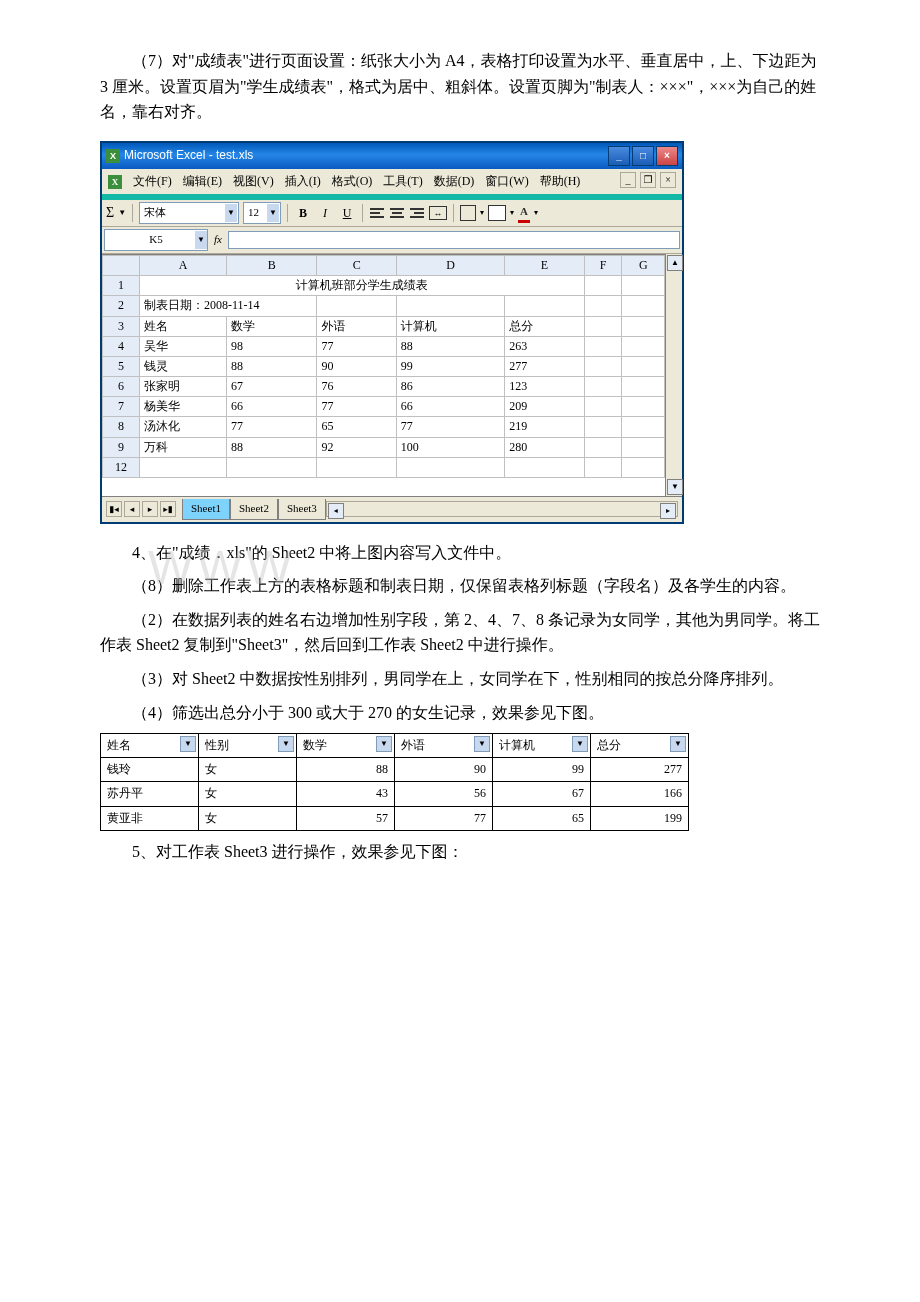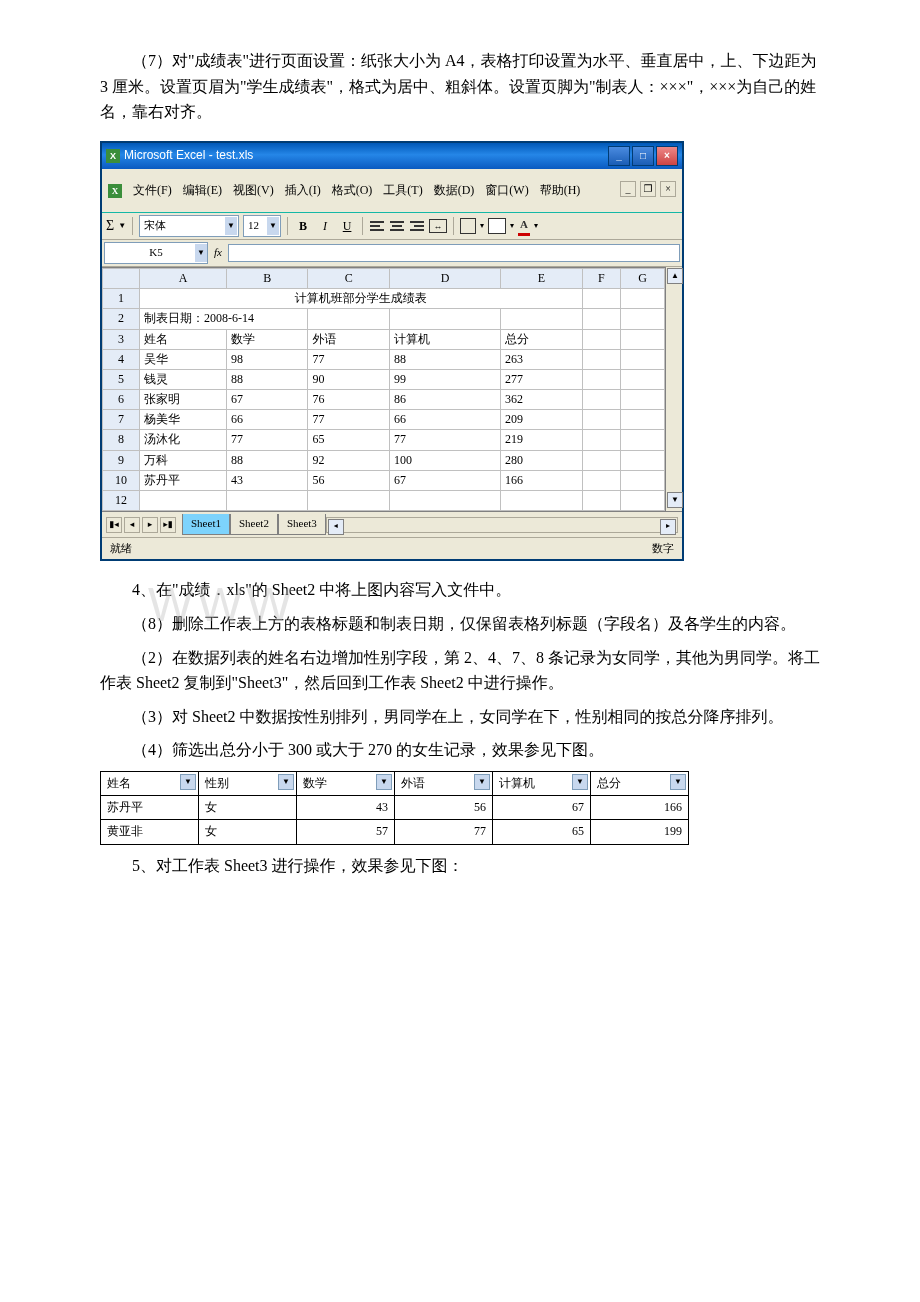--- a/index.html
+++ b/index.html
@@ -36,23 +36,23 @@
     .window-controls div {
       width: 20px; height: 18px;
       background: linear-gradient(180deg,#4a8be0,#1a5db5);
       border:1px solid #003c74;
       display:flex;align-items:center;justify-content:center;
       font-size:10px;font-weight:bold;color:#fff;
     }
     .window-controls .close { background: linear-gradient(180deg,#e88,#c44); }
     .menu-bar {
       background:#ece9d8;
-      padding:12px 6px;
+      padding:3px 6px;
       font-size:12px;
-      border-bottom:1px solid #14b8a6;
+      border-bottom:6px solid #14b8a6;
       display:flex;
       justify-content:space-between;
     }
     .menu-items span { margin-right:8px; }
     .doc-controls { display:flex; gap:4px; font-size:10px; }
     .doc-controls div { width:14px;height:14px;border:1px solid #aca899;display:flex;align-items:center;justify-content:center; }
     .toolbar {
       background:#ece9d8;
       border-bottom:1px solid #aca899;
       padding:2px 4px;
@@ -220,21 +220,21 @@
           <th>G</th>
         </tr>
         <tr>
               <th class="row-head">1</th>
               <td class="title-cell" colspan="5">计算机班部分学生成绩表</td>
               <td></td>
               <td></td>
             </tr>
         <tr>
               <th class="row-head">2</th>
-              <td colspan="2">制表日期：2008-6-14</td>
+              <td colspan="2">制表日期：2008-11-14</td>
               <td></td>
               <td></td>
               <td></td>
               <td></td>
               <td></td>
             </tr>
         <tr>
               <th class="row-head">3</th>
               <td>姓名</td>
               <td>数学</td>
@@ -263,21 +263,21 @@
               <td class="num">277</td>
               <td></td>
               <td></td>
             </tr>
         <tr>
               <th class="row-head">6</th>
               <td>张家明</td>
               <td class="num">67</td>
               <td class="num">76</td>
               <td class="num">86</td>
-              <td class="num">362</td>
+              <td class="num">123</td>
               <td></td>
               <td></td>
             </tr>
         <tr>
               <th class="row-head">7</th>
               <td>杨美华</td>
               <td class="num">66</td>
               <td class="num">77</td>
               <td class="num">66</td>
               <td class="num">209</td>
@@ -298,30 +298,20 @@
               <th class="row-head">9</th>
               <td>万科</td>
               <td class="num">88</td>
               <td class="num">92</td>
               <td class="num">100</td>
               <td class="num">280</td>
               <td></td>
               <td></td>
             </tr>
         <tr>
-              <th class="row-head">10</th>
-              <td>苏丹平</td>
-              <td class="num">43</td>
-              <td class="num">56</td>
-              <td class="num">67</td>
-              <td class="num">166</td>
-              <td></td>
-              <td></td>
-            </tr>
-        <tr>
               <th class="row-head">12</th>
               <td></td>
               <td></td>
               <td></td>
               <td></td>
               <td></td>
               <td></td>
               <td></td>
             </tr>
       </tbody>
@@ -340,24 +330,20 @@
       <div>▸</div>
       <div>▸▮</div>
     </div>
     <span class="tab active">Sheet1</span>
     <span class="tab inactive">Sheet2</span>
     <span class="tab inactive">Sheet3</span>
     <div class="hscroll">
       <div class="scroll-btn" style="position:absolute;left:0;">◂</div>
       <div class="scroll-btn" style="position:absolute;right:0;">▸</div>
     </div>
-  </div>
-  <div class="status-bar">
-    <span>就绪</span>
-    <span>数字</span>
   </div>
 </div>
 
 <div class="watermark" style="position:relative;">
   <span class="wm-text wm1">WWW</span>
   <p class="paragraph" style="text-indent:2em;">4、在"成绩．xls"的 Sheet2 中将上图内容写入文件中。</p>
 </div>
 <p class="paragraph">（8）删除工作表上方的表格标题和制表日期，仅保留表格列标题（字段名）及各学生的内容。</p>
 <p class="paragraph">（2）在数据列表的姓名右边增加性别字段，第 2、4、7、8 条记录为女同学，其他为男同学。将工作表 Sheet2 复制到"Sheet3"，然后回到工作表 Sheet2 中进行操作。</p>
 <p class="paragraph">（3）对 Sheet2 中数据按性别排列，男同学在上，女同学在下，性别相同的按总分降序排列。</p>
@@ -366,20 +352,28 @@
 <table class="filter-table">
   <tbody>
       <tr>
     <th class="fcol"><span>姓名</span><span class="filter-arrow">▼</span></th>
     <th class="fcol"><span>性别</span><span class="filter-arrow">▼</span></th>
     <th class="fcol"><span>数学</span><span class="filter-arrow">▼</span></th>
     <th class="fcol"><span>外语</span><span class="filter-arrow">▼</span></th>
     <th class="fcol"><span>计算机</span><span class="filter-arrow">▼</span></th>
     <th class="fcol"><span>总分</span><span class="filter-arrow">▼</span></th>
   </tr>
+  <tr>
+        <td>钱玲</td>
+        <td>女</td>
+        <td class="num">88</td>
+        <td class="num">90</td>
+        <td class="num">99</td>
+        <td class="num">277</td>
+      </tr>
   <tr>
         <td>苏丹平</td>
         <td>女</td>
         <td class="num">43</td>
         <td class="num">56</td>
         <td class="num">67</td>
         <td class="num">166</td>
       </tr>
   <tr>
         <td>黄亚非</td>

